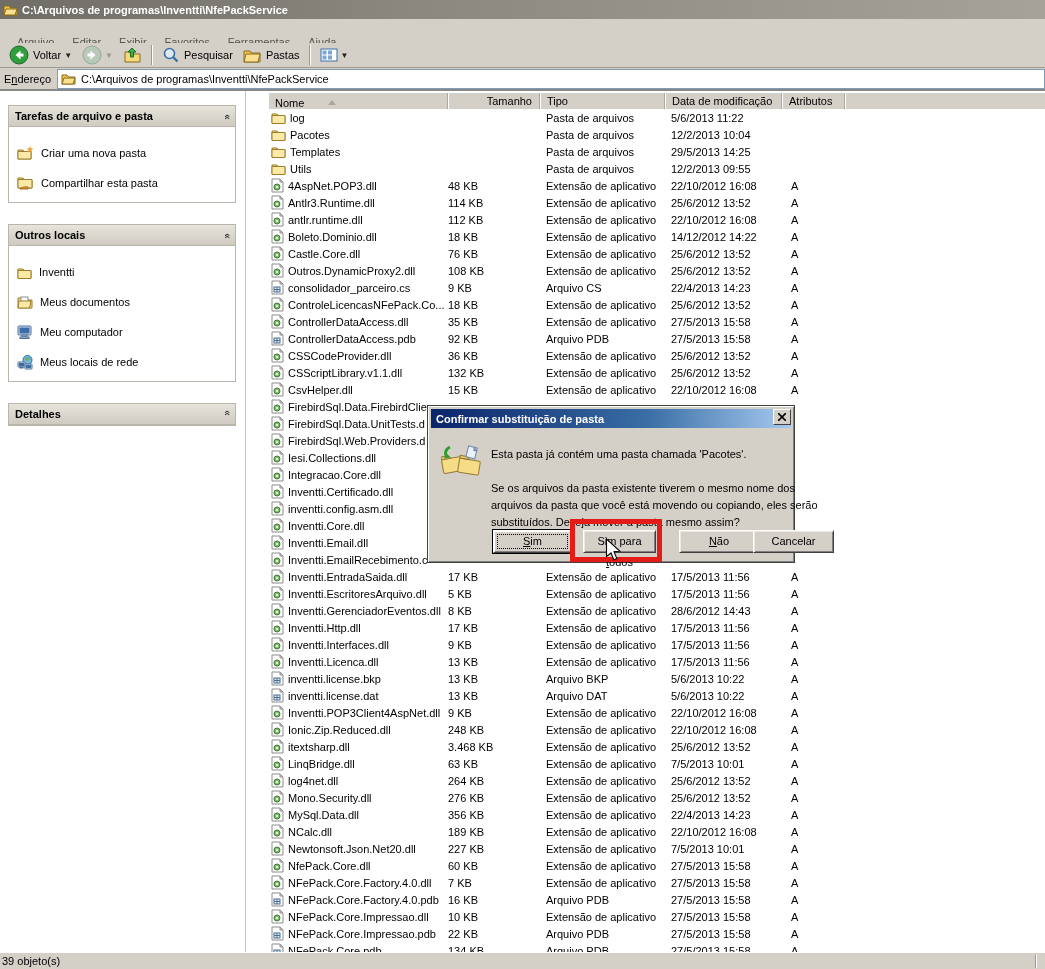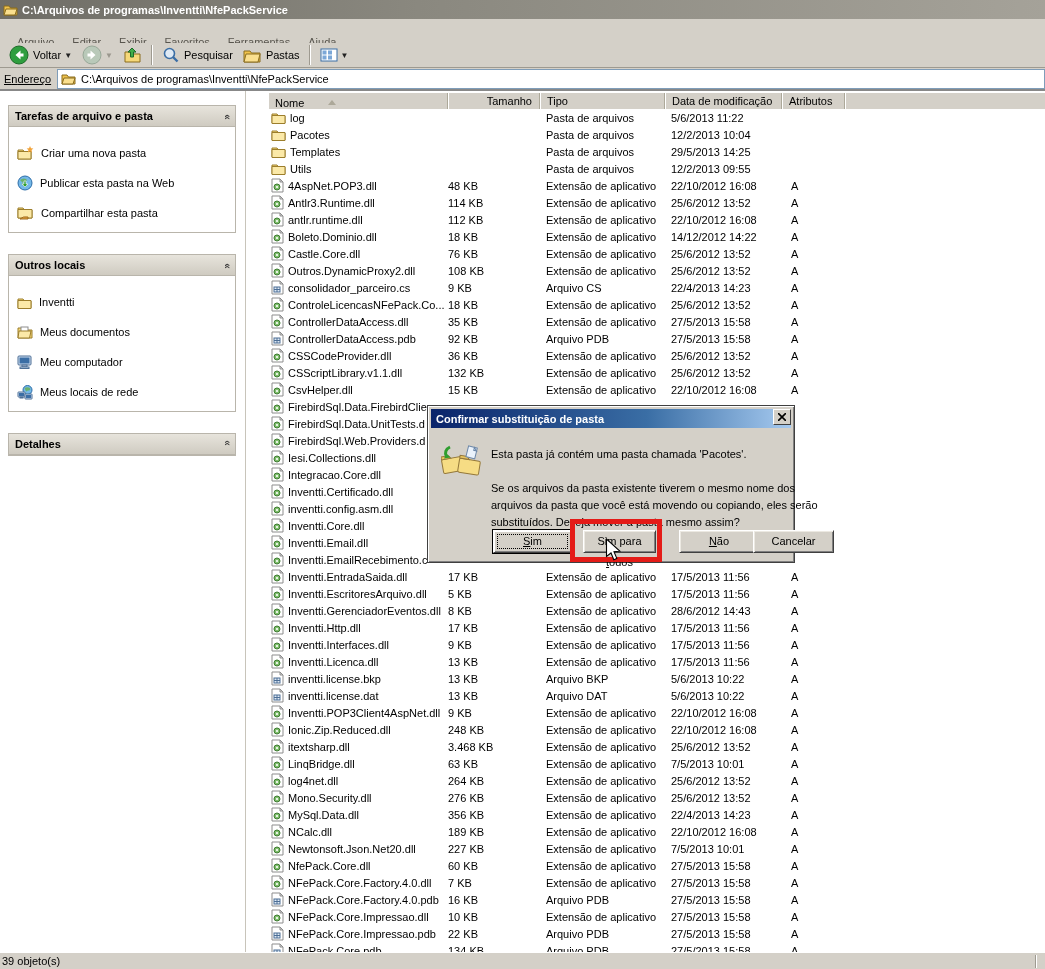--- a/index.html
+++ b/index.html
@@ -19,21 +19,21 @@
   .toolbar{position:absolute;left:0;top:43px;width:1045px;height:25px;background:#d4d0c8;
     border-bottom:1px solid #9e9a90;display:flex;align-items:center;padding-left:4px;box-sizing:border-box;}
   .tbtn{display:flex;align-items:center;gap:4px;padding:1px 5px;height:22px;box-sizing:border-box;}
   .caret{font-size:8px;color:#222;margin-left:-1px;}
   .caret.dis{color:#9a978e;}
   .tsep{width:1px;height:20px;background:#9e9a90;border-right:1px solid #fff;margin:0 4px;}
   .tbtn svg{display:block;}
   
   .addressbar{position:absolute;left:0;top:69px;width:1045px;height:22px;background:#d4d0c8;
     border-bottom:2px solid #888;display:flex;align-items:center;padding-left:4px;box-sizing:border-box;}
-  .addr-label{margin-right:6px;text-decoration:underline;}
+  .addr-label{margin-right:6px;}
   .addr-combo{flex:1;height:18px;background:#fff;border:1px solid #7f9db9;display:flex;align-items:center;gap:5px;padding-left:3px;}
   
   .content{position:absolute;left:0;top:91px;width:1045px;height:861px;background:#fff;overflow:hidden;}
   .vdivider{position:absolute;left:245px;top:0;width:1px;height:861px;background:#c8c4ba;}
   
   .sidebar{position:absolute;left:0;top:0;width:245px;height:861px;background:#fff;padding:14px 9px 12px 8px;box-sizing:border-box;}
   .pane{margin-bottom:21px;border:1px solid #b9b5ab;background:#fff;}
   .pane-header{height:20px;background:linear-gradient(#e7e4dc,#cfcbc1);border-bottom:1px solid #b9b5ab;
     display:flex;align-items:center;justify-content:space-between;padding:0 6px;font-weight:bold;}
   .chev{font-size:10px;color:#3a3a3a;letter-spacing:-2px;line-height:8px;display:block;transform:scaleY(.8);}
@@ -202,30 +202,20 @@
                 <svg width="17" height="14" viewBox="0 0 17 14">
                   <path d="M1 4 h5 l1.5 2 H14 v7 H1 Z" fill="#f5d879" stroke="#9c7e2c"></path>
                   <path d="M1 5.5 h13 v7.5 H1 Z" fill="#fbe9a8" stroke="#9c7e2c"></path>
                   <path d="M13 0 l1 2.2 2.4 .3 -1.8 1.6 .5 2.4 -2.1 -1.2 -2.1 1.2 .5 -2.4 -1.8 -1.6 2.4 -.3 Z" fill="#f2a33a"></path>
                 </svg>
               </span>
     <span class="si-label">Criar uma nova pasta</span>
   </div>
             <div class="side-item">
     <span class="si-icon">
-                <svg width="16" height="16" viewBox="0 0 16 16">
-                  <circle cx="8" cy="8" r="7" fill="#74b8e8" stroke="#2c6da8"></circle>
-                  <path d="M3 5 q3 -2.5 6 -1 q2 1.5 -1 2.5 q-4 1 -3 3 q1 2 4 1.5" fill="#69b05e" opacity=".9"></path>
-                  <path d="M8 12 l-3 -3 h2 V6 h2 v3 h2 Z" fill="#2f9e2f" stroke="#fff" stroke-width=".6"></path>
-                </svg>
-              </span>
-    <span class="si-label">Publicar esta pasta na Web</span>
-  </div>
-            <div class="side-item">
-    <span class="si-icon">
                 <svg width="17" height="14" viewBox="0 0 17 14">
                   <path d="M1 2 h5 l1.5 2 H15 v8 H1 Z" fill="#f5d879" stroke="#9c7e2c"></path>
                   <path d="M1 3.5 h14 v8.5 H1 Z" fill="#fbe9a8" stroke="#9c7e2c"></path>
                   <path d="M3 13 q3 -3 8 -2 l0 2 Z" fill="#e8a33d" stroke="#9c6a1e"></path>
                 </svg>
               </span>
     <span class="si-label">Compartilhar esta pasta</span>
   </div>
           </div>
   </div>

